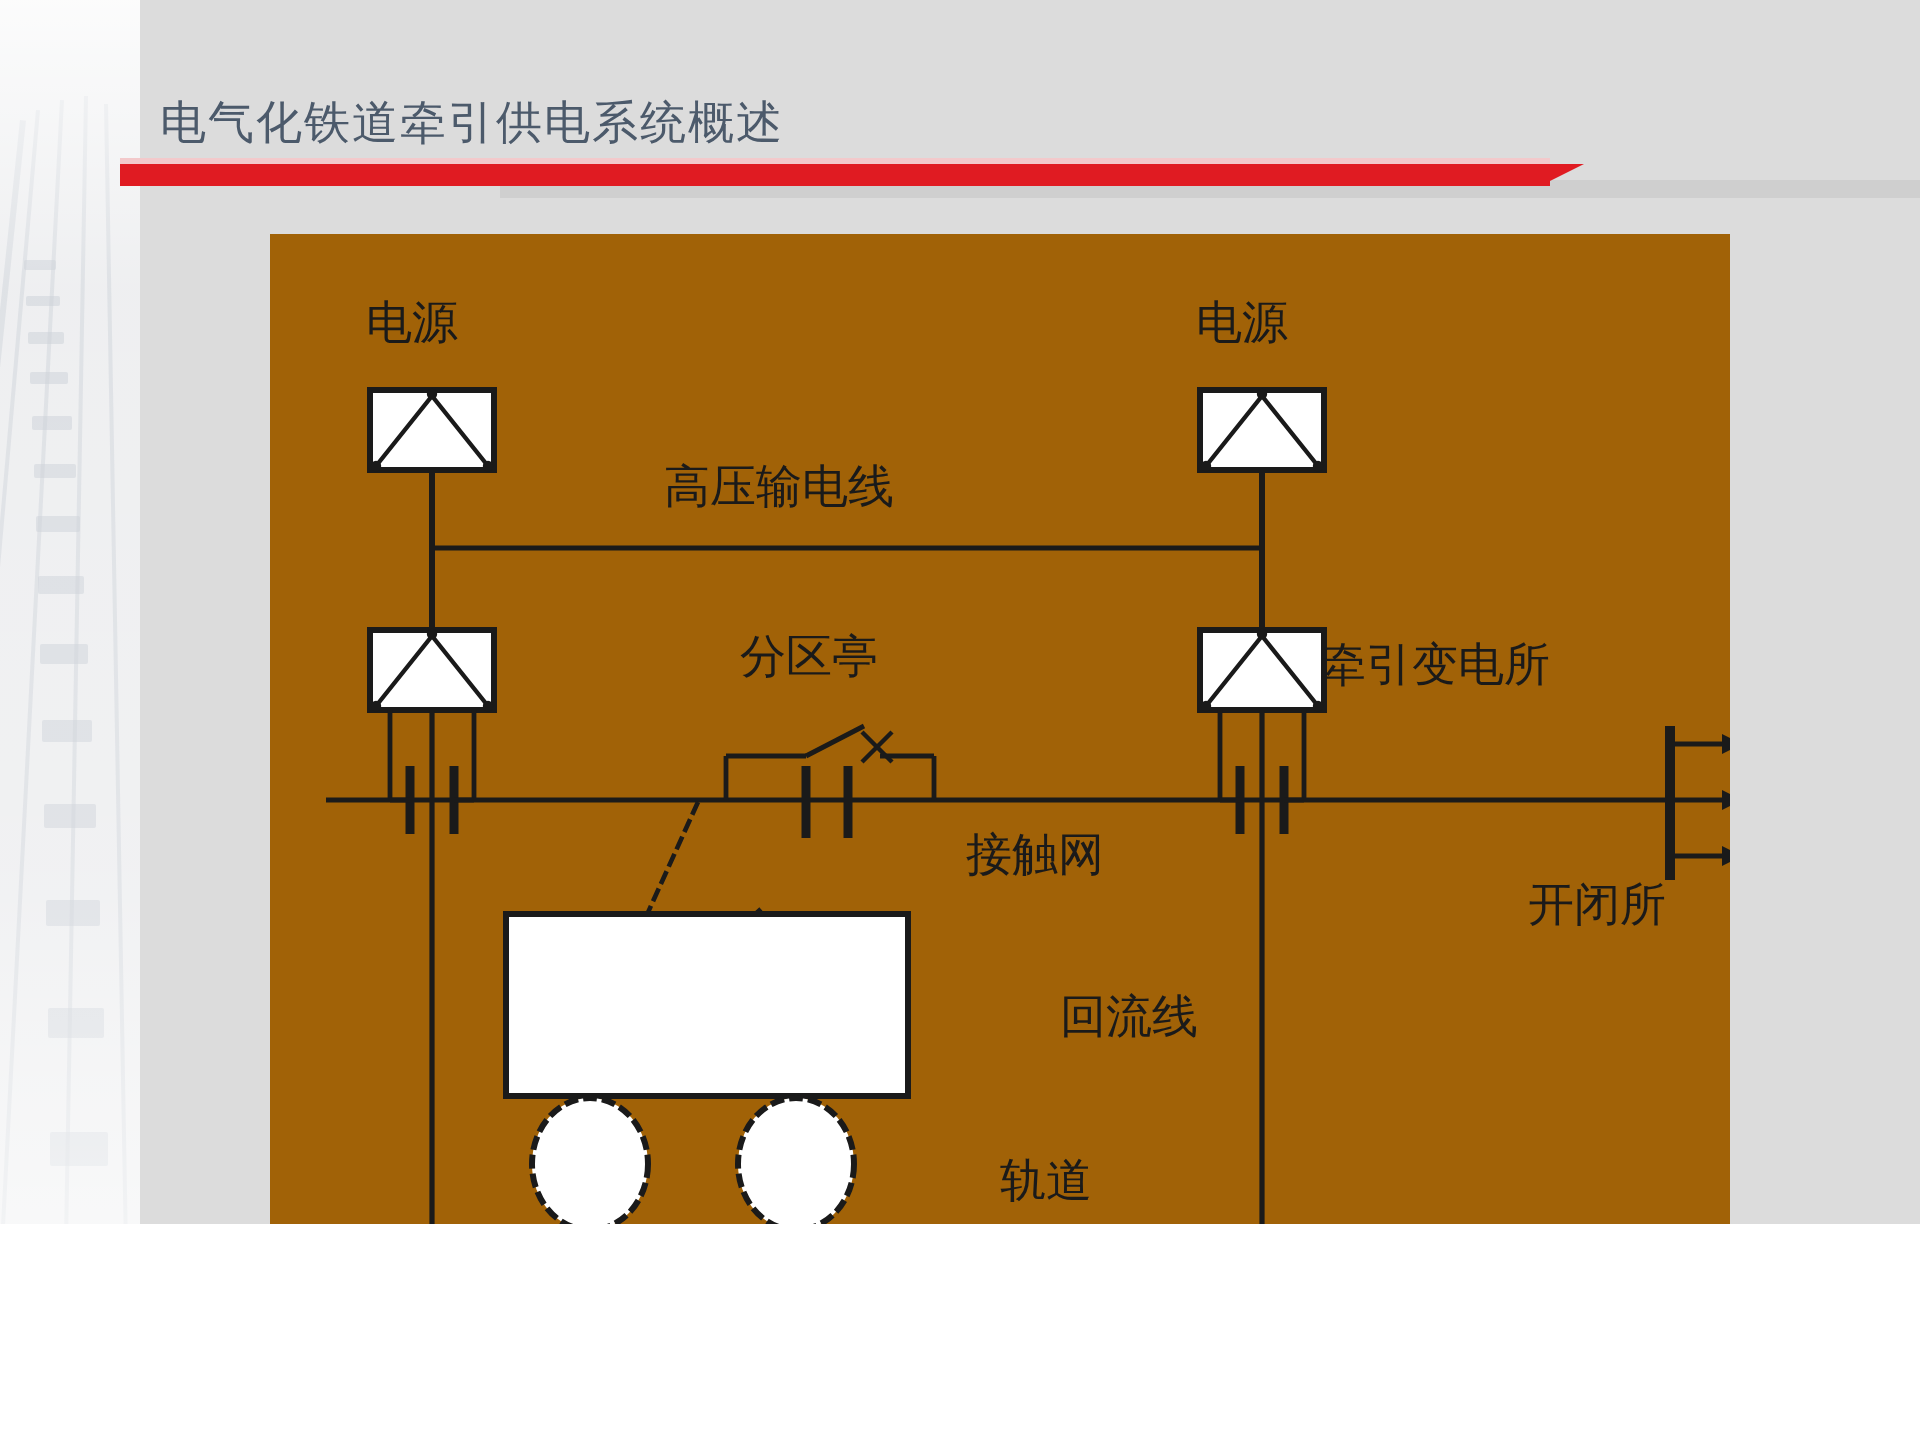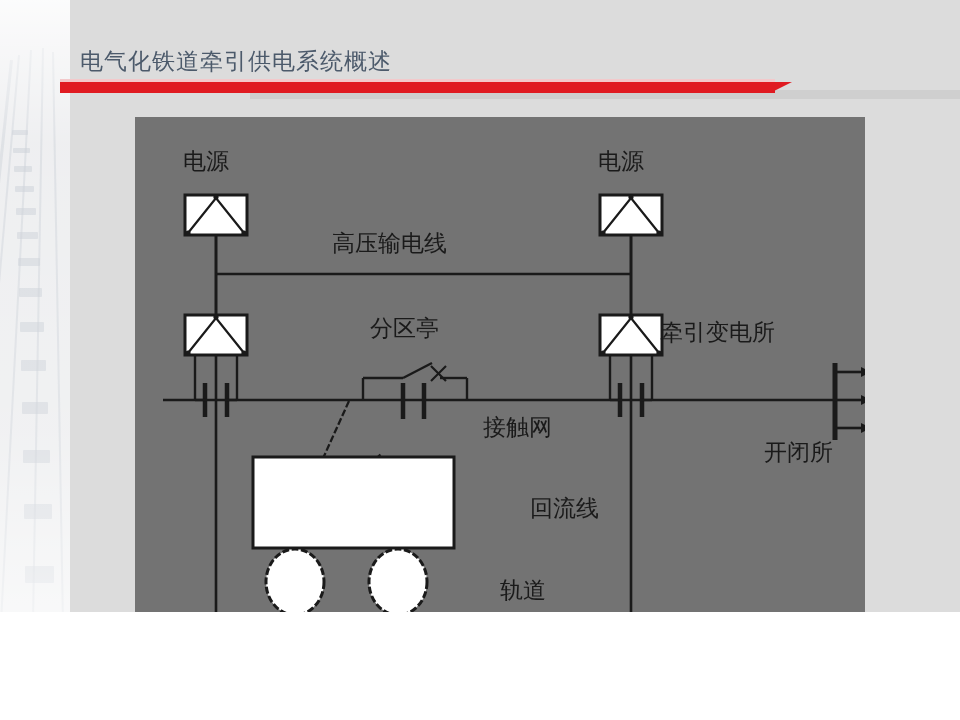--- a/index.html
+++ b/index.html
@@ -83,21 +83,21 @@
     position: absolute;
     left: 70px; top: 703px;
     width: 890px; height: 2px;
     background: #b0484f;
   }
   
   #panel {
     position: absolute;
     left: 135px; top: 117px;
     width: 730px; height: 511px;
-    background: #737373;
+    background: #a16207;
   }
   #panel svg { display: block; }
   
   #watermark {
     position: absolute;
     left: 735px; top: 655px;
     width: 215px; height: 45px;
   }
   #wm-text {
     position: absolute;

